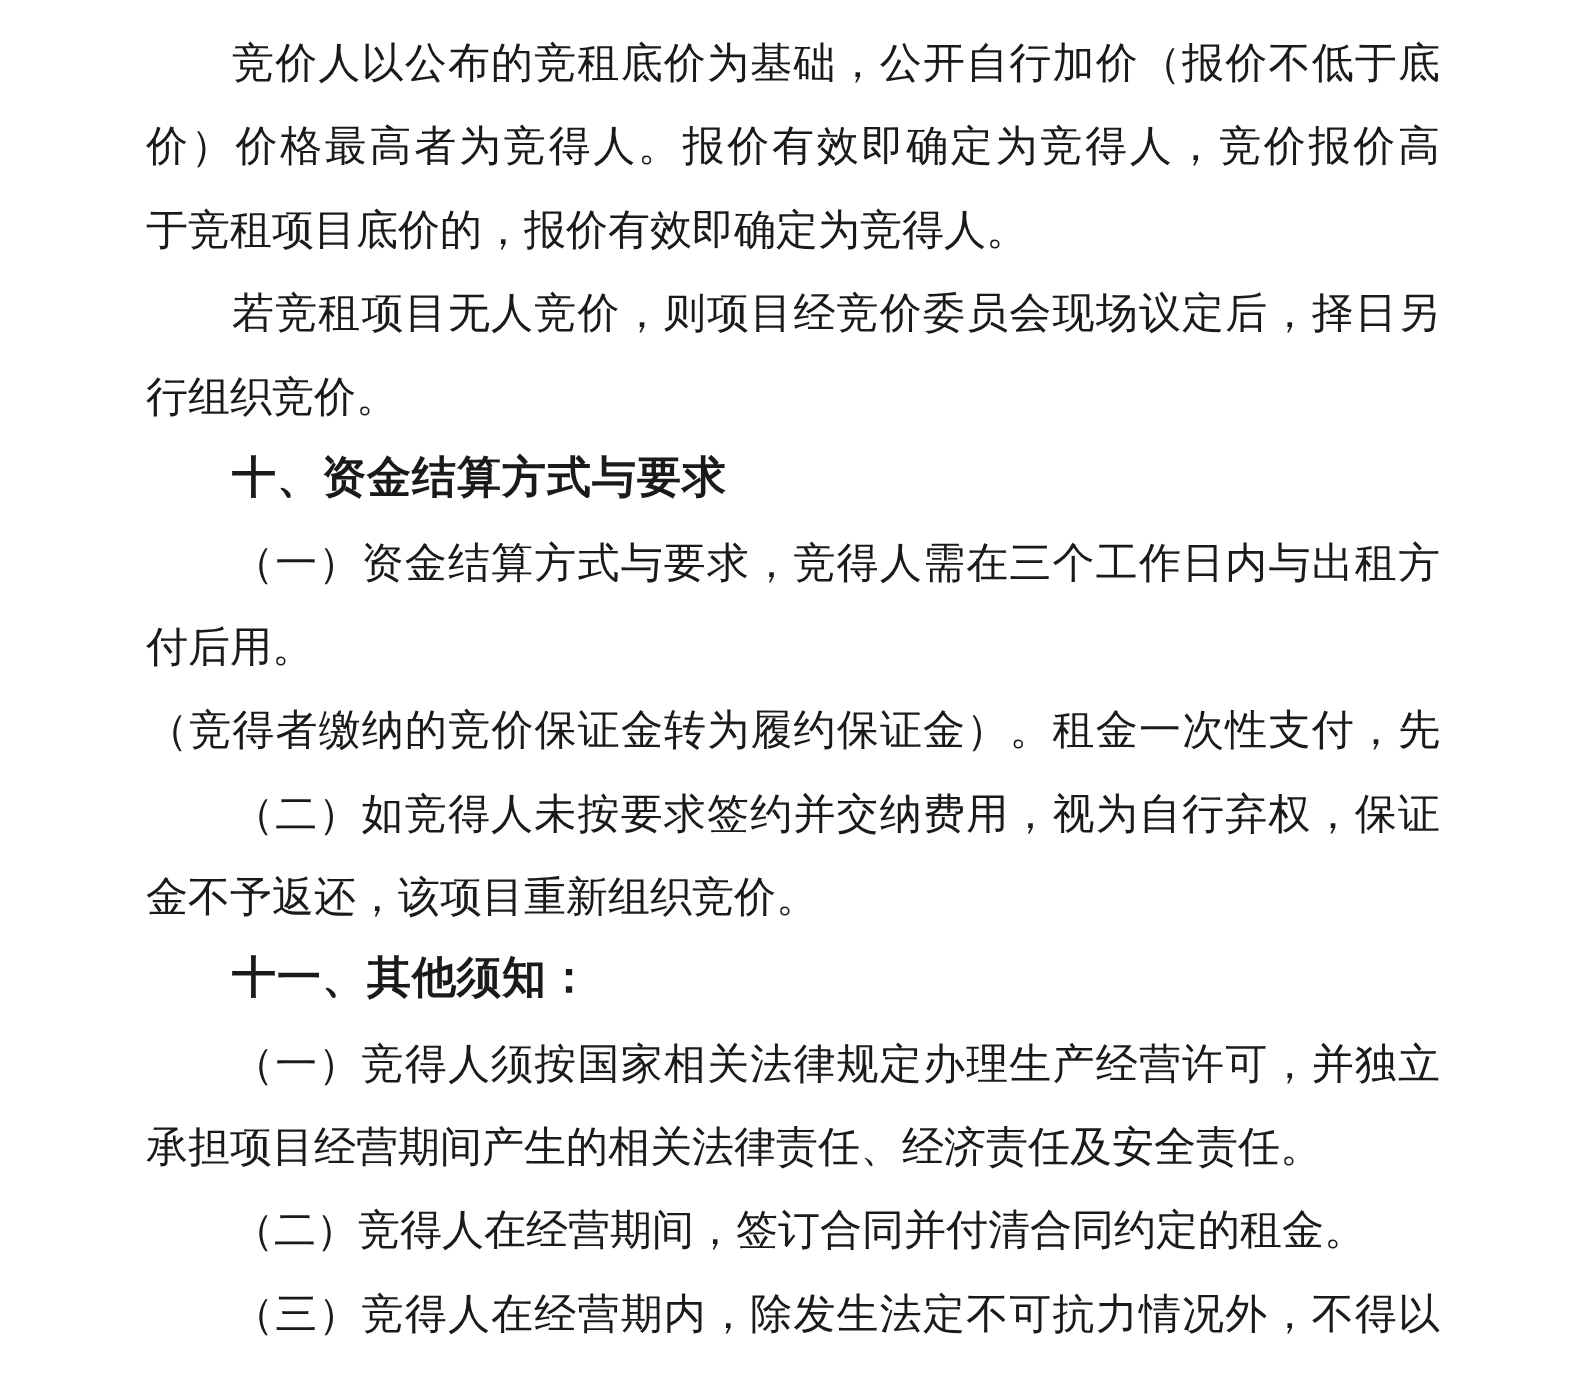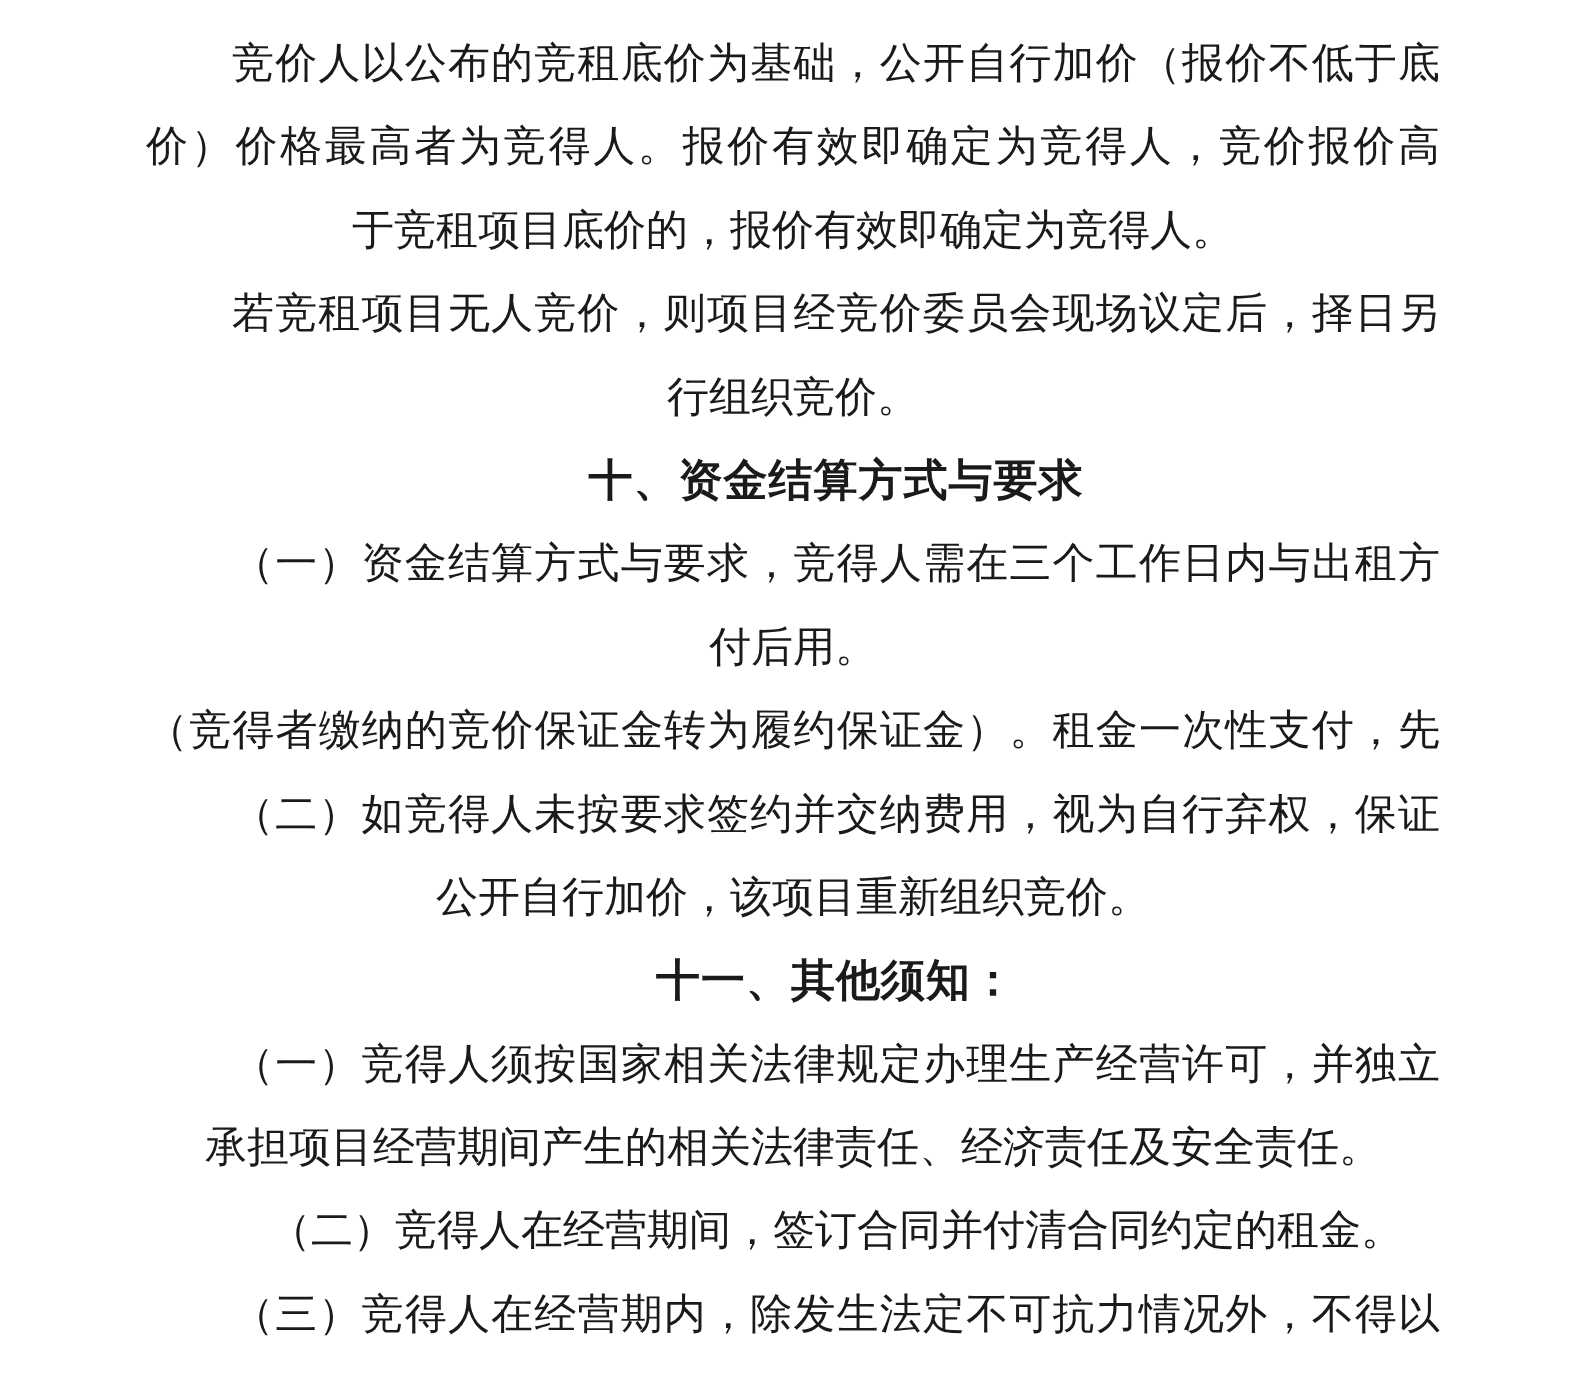--- a/index.html
+++ b/index.html
@@ -27,31 +27,30 @@
     width: 1294px;
     color: #1a1a1a;
     font-family: "Liberation Serif", serif;
   }
   .line {
     height: 83.4px;
     line-height: 83.4px;
     font-size: 42px;
     overflow: hidden;
     word-break: keep-all;
-    text-align: center;
   }
   .line.justify {
     text-align: justify;
     text-align-last: justify;
   }
   .line.indent {
     text-indent: 86px;
   }
   .block.heading .line {
-    font-family: Liberation Serif, serif;
+    font-family: Liberation Mono, monospace;
     font-weight: bold;
     font-size: 44px;
     letter-spacing: 1px;
   }
 </style>
 </head>
 <body style="background: rgb(255, 255, 255);">
 
 <div class="page">
   <div class="content" id="doc-content" style="color: rgb(26, 26, 26);">
@@ -67,21 +66,21 @@
       <div class="block heading">
         <div class="line indent">十、资金结算方式与要求</div>
       </div>
       <div class="block paragraph">
         <div class="line justify indent">（一）资金结算方式与要求，竞得人需在三个工作日内与出租方</div>
         <div class="line">付后用。</div>
         <div class="line justify">（竞得者缴纳的竞价保证金转为履约保证金）。租金一次性支付，先</div>
       </div>
       <div class="block paragraph">
         <div class="line justify indent">（二）如竞得人未按要求签约并交纳费用，视为自行弃权，保证</div>
-        <div class="line">公开自行加价，该项目重新组织竞价。</div>
+        <div class="line">金不予返还，该项目重新组织竞价。</div>
       </div>
       <div class="block heading">
         <div class="line indent">十一、其他须知：</div>
       </div>
       <div class="block paragraph">
         <div class="line justify indent">（一）竞得人须按国家相关法律规定办理生产经营许可，并独立</div>
         <div class="line">承担项目经营期间产生的相关法律责任、经济责任及安全责任。</div>
       </div>
       <div class="block paragraph">
         <div class="line indent">（二）竞得人在经营期间，签订合同并付清合同约定的租金。</div>

